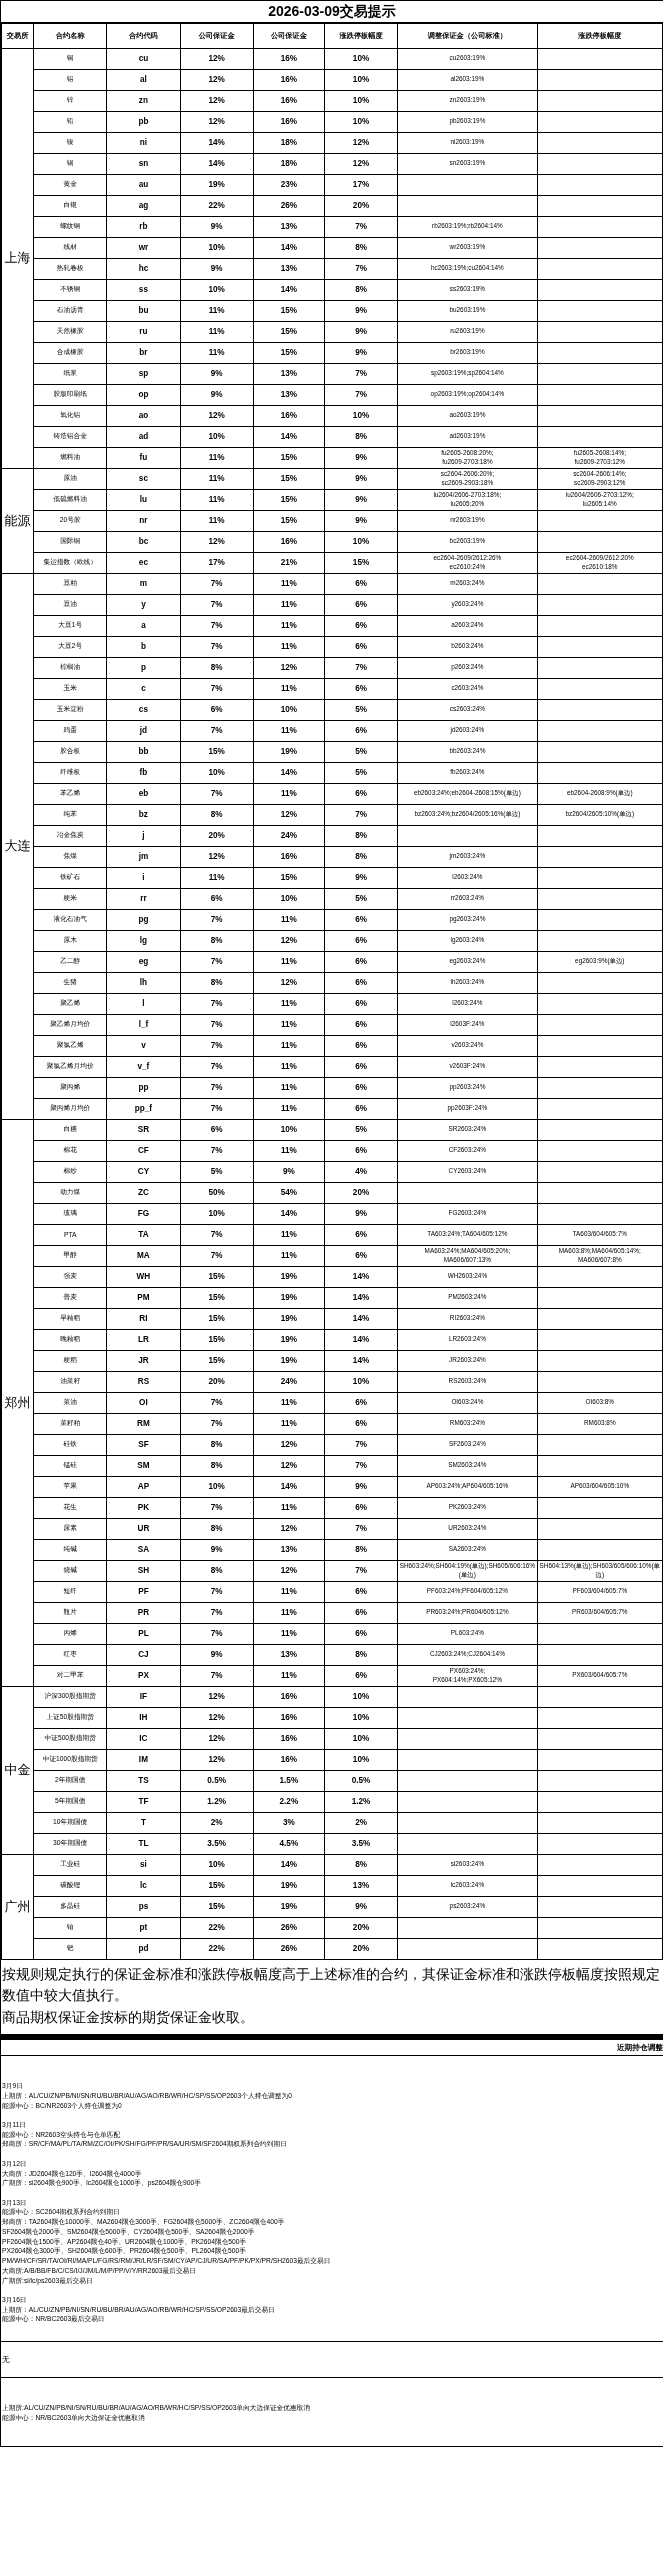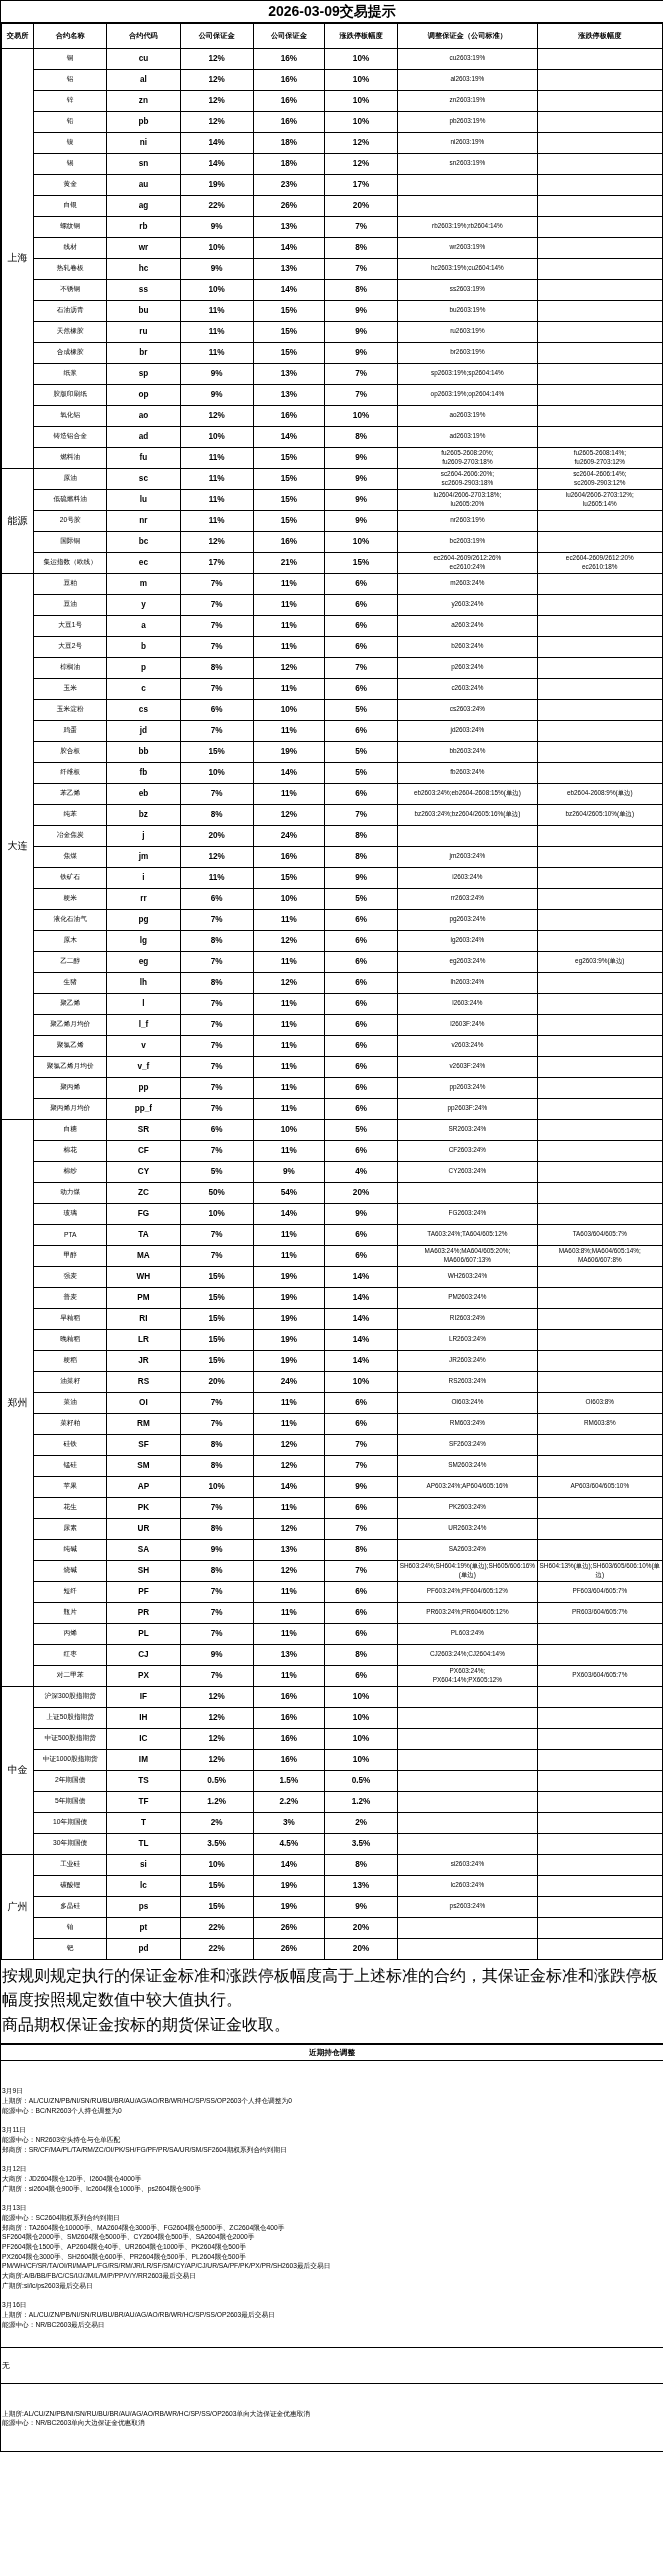--- a/index.html
+++ b/index.html
@@ -4,33 +4,33 @@
 <style>
   html,body{margin:0;padding:0;background:#fff;}
   body{font-family:"Liberation Sans","DejaVu Sans",sans-serif;color:#000;}
   .sheet{width:662px;border:1px solid #000;background:#fff;}
   .title{height:21px;line-height:21px;text-align:center;font-size:14px;font-weight:bold;
          border-bottom:1px solid #000;}
   table.margin-table{border-collapse:collapse;width:100%;table-layout:fixed;}
   table.margin-table th, table.margin-table td{border:0.5px solid #000;text-align:center;
          vertical-align:middle;padding:1px 1.5px;overflow:hidden;}
   table.margin-table th{font-size:7.2px;font-weight:bold;height:21.6px;}
-  td.exchange-cell{font-size:10px;border-left:none;}
+  td.exchange-cell{font-size:13px;border-left:none;}
   td.cell-name{font-size:6.7px;}
   td.cell-code{font-size:8.2px;font-weight:bold;font-family:"Liberation Sans","DejaVu Sans",sans-serif;}
   td.cell-pct{font-size:8.2px;font-weight:bold;}
   td.cell-adj{font-size:6.4px;white-space:pre-line;line-height:1.35;}
   tr.data-row{height:21px;}
   tr.section-start td{border-top:1px solid #000;}
   col.c-exch{width:32px;} col.c-name{width:73px;} col.c-code{width:73px;}
   col.c-m1{width:73px;} col.c-m2{width:71px;} col.c-lim{width:73px;}
   col.c-adj1{width:139px;} col.c-adj2{width:125px;}
-  .rule-note{border-bottom:2px solid #000000;padding:4.1px 1px 5.2px 1px;font-size:16px;
+  .rule-note{border-bottom:6px solid #000000;padding:4.1px 1px 5.2px 1px;font-size:14px;
              line-height:1.55;min-height:33px;}
-  .band-header{border-bottom:1px solid #000;text-align:center;font-weight:bold;font-size:7.7px;
+  .band-header{border-bottom:1px solid #000;text-align:right;font-weight:bold;font-size:7.7px;
              padding:2.6px 0;}
   .band-body{border-bottom:1px solid #000;font-size:6.7px;line-height:1.45;white-space:pre-line;
              padding:2.1px 1px;}
   .holdings-body{min-height:258px;padding-top:25px;}
   .notice-body{min-height:31px;display:flex;align-items:center;font-size:7.7px;}
   .settlement-body{min-height:40px;padding-top:25px;border-bottom:none;}
 </style>
 </head>
 <body>
 

